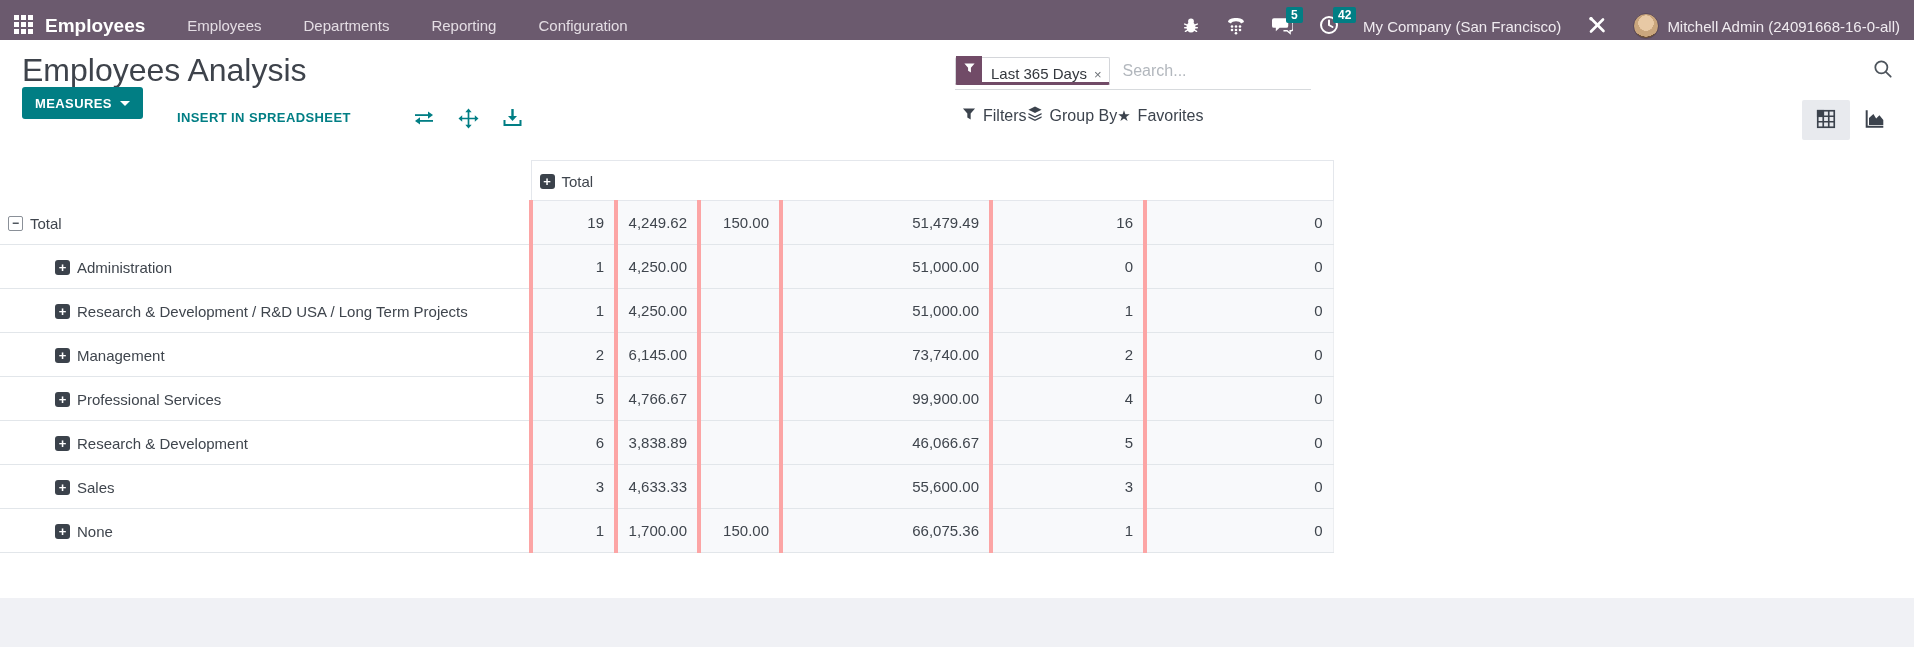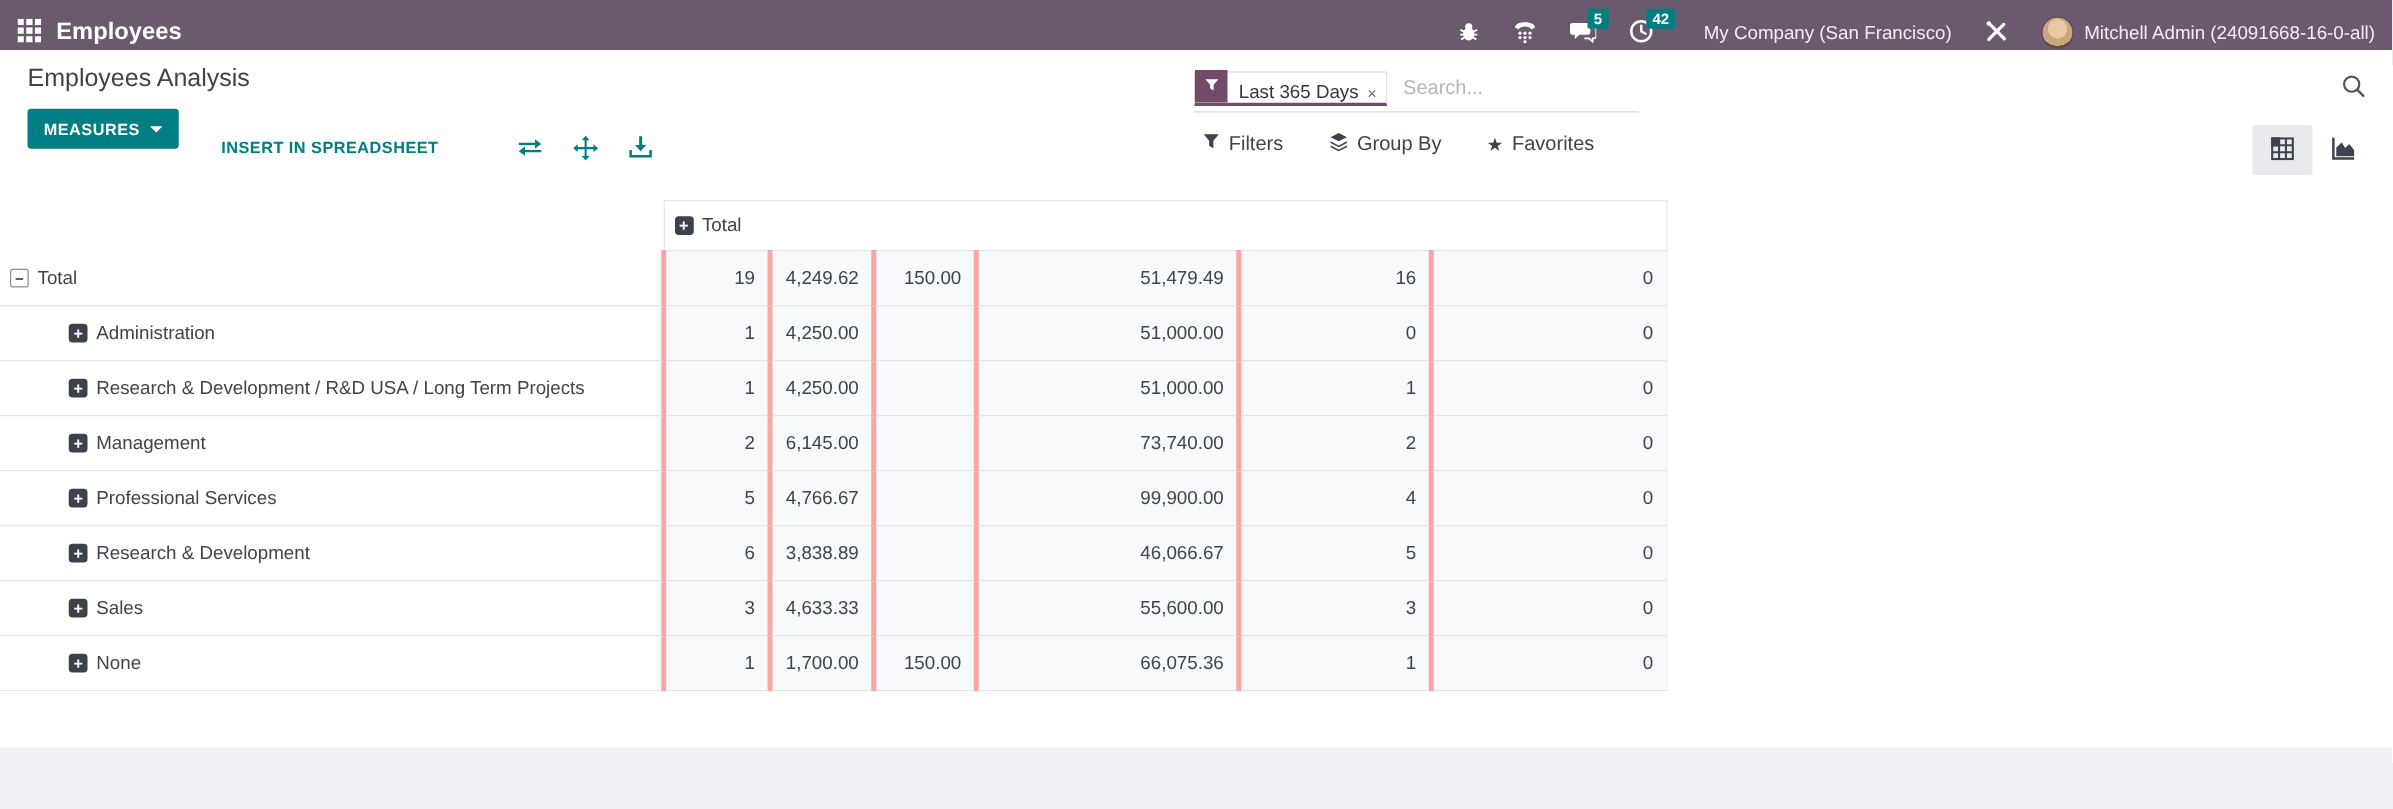--- a/index.html
+++ b/index.html
@@ -10,29 +10,29 @@
   .navbar { position:absolute; top:0; left:0; width:100%; height:52px; background:#6b5a6e;
             display:flex; align-items:center; justify-content:space-between; color:#efeaef; }
   .nav-left { display:flex; align-items:center; height:100%; }
   .apps-btn { background:none; border:none; color:#fff; margin:0 12px 0 14px; cursor:pointer; display:flex; align-items:center; }
   .brand { font-size:19px; font-weight:700; color:#fff; margin-right:42px; cursor:pointer; }
   .nav-item { font-size:15px; color:#e4dde4; margin-right:42px; cursor:pointer; }
   .nav-right { display:flex; align-items:center; height:100%; padding-right:14px; }
   .nav-icon-btn { position:relative; background:none; border:none; color:#fff; margin-left:26px; cursor:pointer; display:flex; align-items:center; }
   .badge { position:absolute; top:-8px; left:14px; background:#017e84; color:#fff; font-size:12px; font-weight:700;
            padding:1px 5px; border-radius:2px; line-height:14px; }
-  .company, .user { background:none; border:none; color:#f0ebf0; font-size:15px; margin-left:40px; cursor:pointer; white-space:nowrap; }
+  .company, .user { background:none; border:none; color:#f0ebf0; font-size:15px; margin-left:24px; cursor:pointer; white-space:nowrap; }
   .avatar { width:26px; height:26px; border-radius:50%; margin-left:26px; flex:0 0 auto;
             background: radial-gradient(circle at 50% 38%, #e8c9a5 0 40%, #caa67d 41% 70%, #6f5136 71% 100%);
             border:1px solid #5a4a5c; }
   .user { margin-left:8px; }
 
   
   .control-panel { position:absolute; top:40px; left:0; width:100%; height:120px; background:#fff; }
-  .page-title { position:absolute; left:22px; top:12px; font-size:20px; font-weight:400; color:#3e434b; }
+  .page-title { position:absolute; left:22px; top:12px; font-size:32px; font-weight:400; color:#3e434b; }
 
   .search-widget { position:absolute; left:955px; top:12px; width:356px; height:38px;
                    display:flex; align-items:center; border-bottom:1px solid #d7dadd; }
   .facet-chip { display:flex; align-items:flex-end; height:28px; border:1px solid #d4d6da; border-bottom:3px solid #714b67;
                 border-radius:2px; background:#fff; }
   .facet-icon-box { width:26px; height:26px; background:#714b67; display:flex; align-items:center; justify-content:center; color:#fff; }
   .facet-label { font-size:15px; color:#33373d; padding:0 7px 0 9px; white-space:nowrap; }
   .facet-close { border:none; background:none; color:#6b7076; font-size:13px; padding:0 8px 0 0; cursor:pointer; }
   .search-input { border:none; outline:none; flex:1; font-size:16px; color:#33373d; padding-left:12px; min-width:40px;
                   font-family:"Liberation Sans","DejaVu Sans",sans-serif; }
@@ -41,21 +41,21 @@
 
   .measures-btn { position:absolute; left:22px; top:47px; height:32px; background:#017e84; color:#fff; border:none;
                   border-radius:3px; font-size:13px; font-weight:700; letter-spacing:.4px; padding:0 13px; cursor:pointer;
                   display:flex; align-items:center; gap:8px; font-family:inherit; }
   .caret-down { display:inline-block; width:0; height:0; border-left:5px solid transparent; border-right:5px solid transparent;
                 border-top:5px solid #fff; }
   .insert-btn { position:absolute; left:177px; top:70px; background:none; border:none; color:#017e84; font-size:13px;
                 font-weight:700; letter-spacing:.4px; cursor:pointer; font-family:inherit; }
   .tool-icon-btn { position:absolute; top:68px; background:none; border:none; color:#017e84; cursor:pointer; }
 
-  .filter-bar { position:absolute; left:962px; top:66px; display:flex; align-items:center; gap:36px; }
+  .filter-bar { position:absolute; left:962px; top:66px; display:flex; align-items:center; }
   .filter-item { display:flex; align-items:center; gap:7px; background:none; border:none; color:#3c434d; font-size:16px;
                  cursor:pointer; font-family:inherit; }
   .star-glyph { font-size:15px; line-height:1; color:#3c434d; }
 
   .view-switcher { position:absolute; left:1802px; top:60px; display:flex; }
   .switch-btn { width:48px; height:40px; display:flex; align-items:center; justify-content:center; background:none;
                 border:none; color:#3c434d; cursor:pointer; }
   .switch-btn.active { background:#e8eaee; border-radius:2px; }
 
   
@@ -97,20 +97,21 @@
               <rect x="0" y="7" width="5" height="5"></rect>
               <rect x="7" y="7" width="5" height="5"></rect>
               <rect x="14" y="7" width="5" height="5"></rect>
               <rect x="0" y="14" width="5" height="5"></rect>
               <rect x="7" y="14" width="5" height="5"></rect>
               <rect x="14" y="14" width="5" height="5"></rect>
             </svg>
         </span>
       </button>
       <span class="brand">Employees</span>
+      <nav class="menus" id="nav-menus"><span class="nav-item">Employees</span><span class="nav-item">Departments</span><span class="nav-item">Reporting</span><span class="nav-item">Configuration</span></nav>
     </div>
     <div class="nav-right">
       <button class="nav-icon-btn">
         <span>
           <svg width="18" height="18" viewBox="0 0 20 20" fill="none" stroke="currentColor" stroke-width="1.6" stroke-linecap="round">
               <circle cx="10" cy="6" r="2.4" fill="currentColor"></circle>
               <ellipse cx="10" cy="12.5" rx="4.2" ry="5" fill="currentColor"></ellipse>
               <path d="M10 8v9"></path>
               <path d="M3 9l3.5 1.5M3 13h3M3.8 17l2.8-1.6M17 9l-3.5 1.5M17 13h-3M16.2 17l-2.8-1.6"></path>
             </svg>

